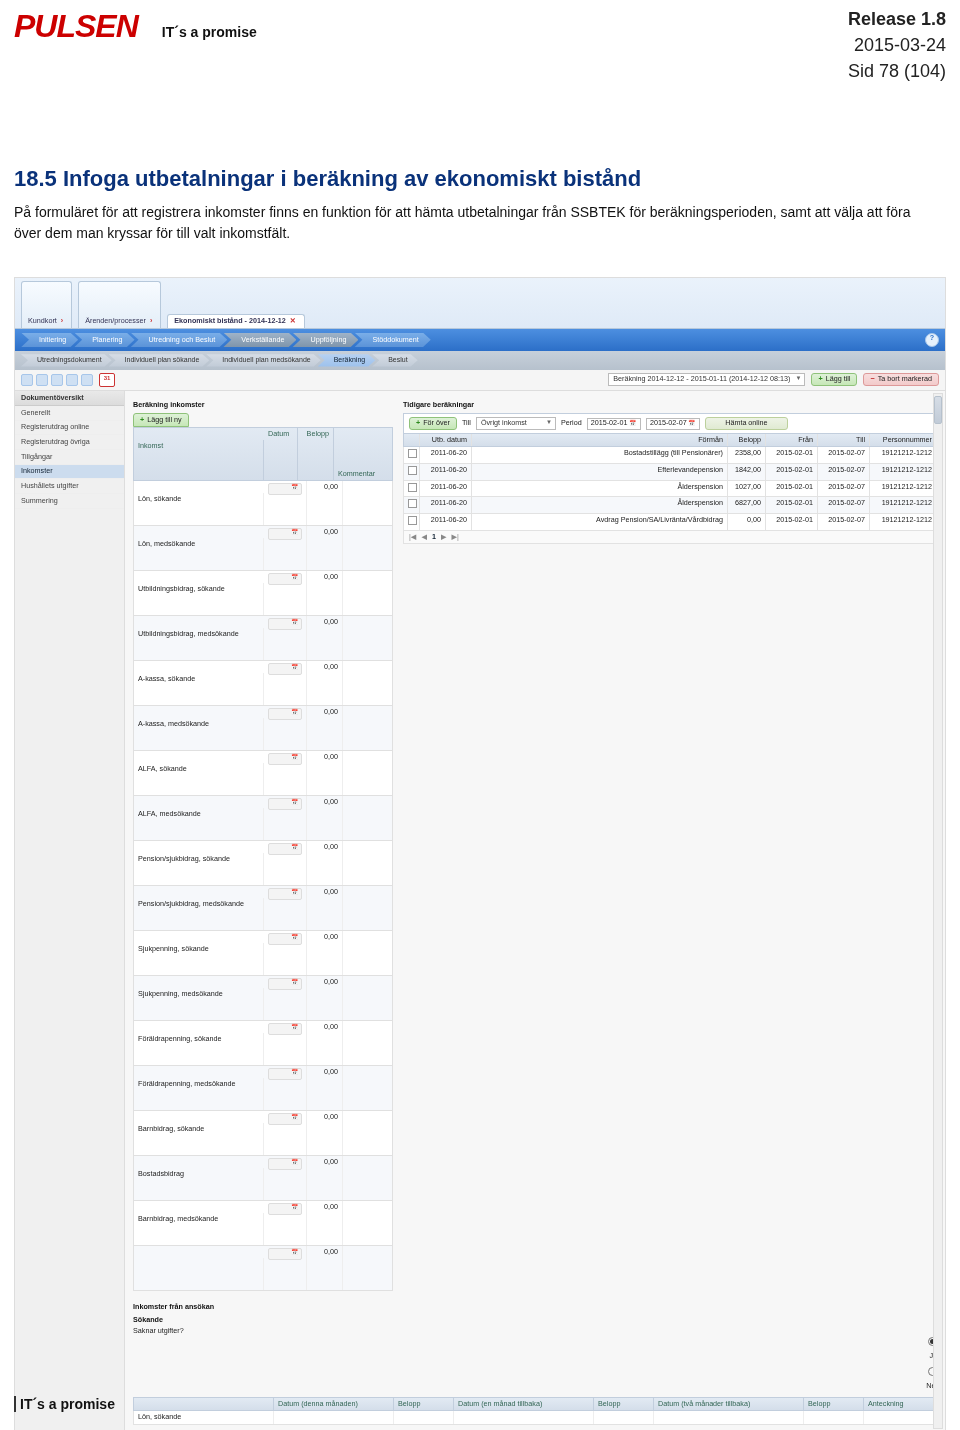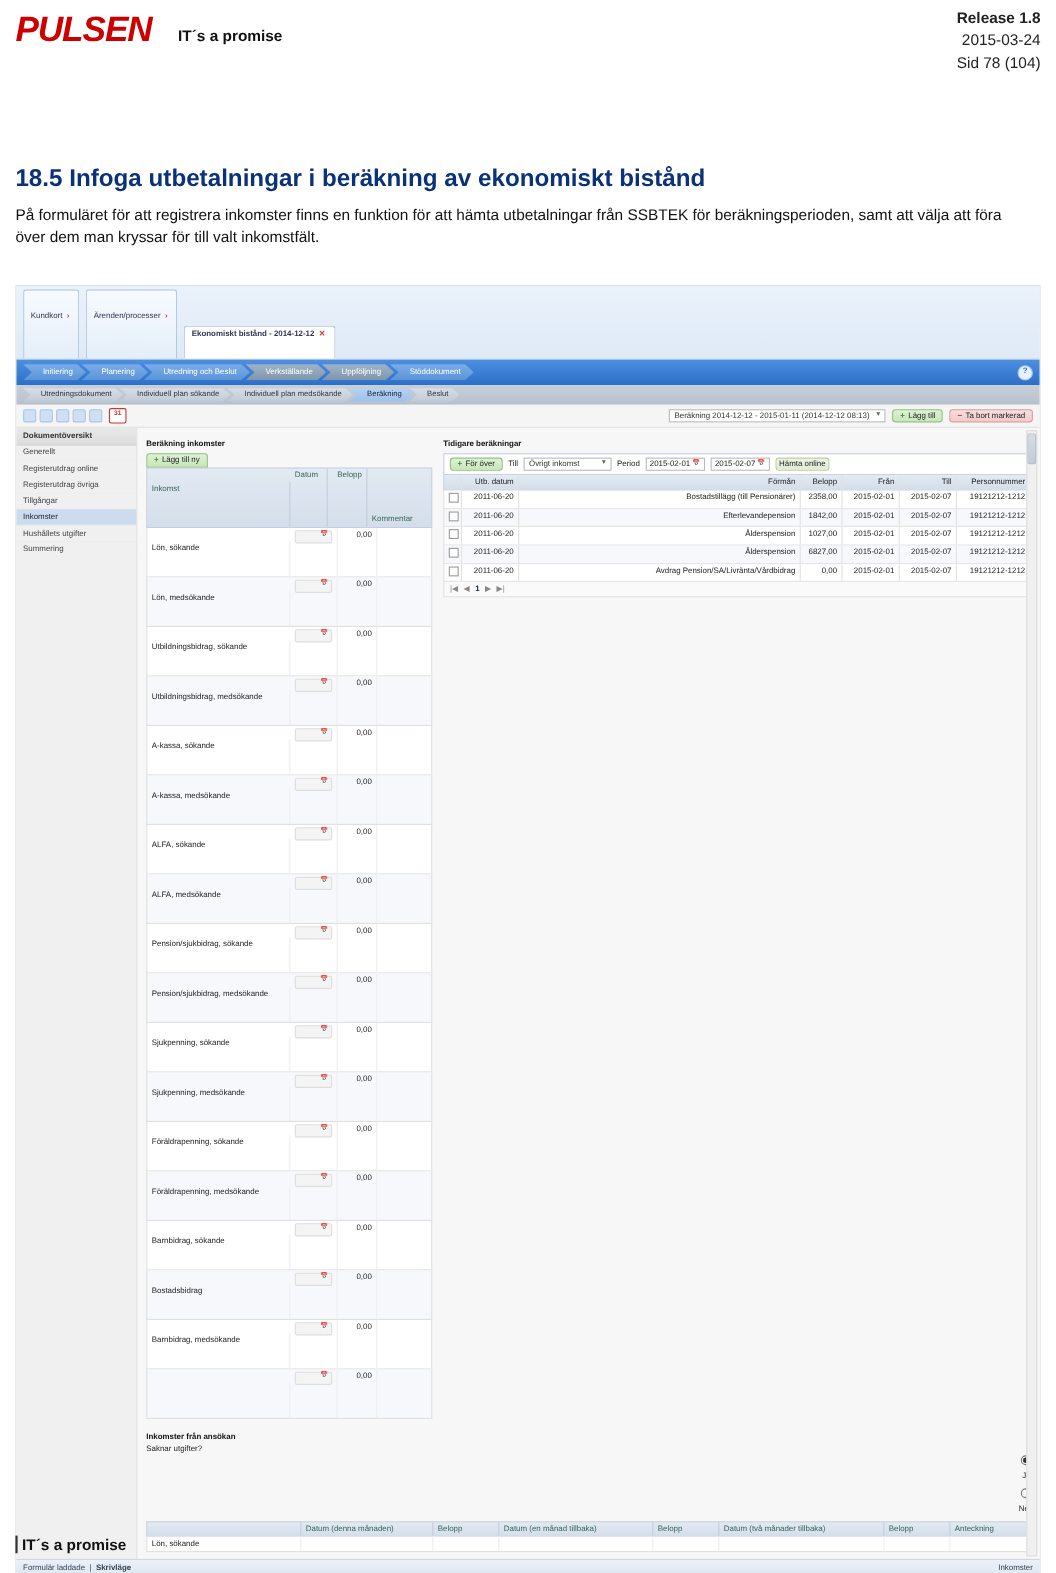--- a/index.html
+++ b/index.html
@@ -9,21 +9,21 @@
     font-family: "Segoe UI", Tahoma, Arial, sans-serif;
     background: #fff;
     position: relative;
     color: #222;
   }
   .page { padding: 6px 14px 40px 14px; }
   .header-row { display: flex; align-items: flex-start; }
   .logo { margin-top: 2px; }
   .logo-text { font-weight: 900; font-style: italic; font-size: 32px; letter-spacing: -1px; color: #c00; font-family: Arial, sans-serif; }
   .promise-top { margin-left: 24px; margin-top: 18px; font-size: 14px; font-weight: 600; color:#111; }
-  .header-right { margin-left: auto; text-align: right; font-size: 14px; line-height: 1.45; }
+  .header-right { margin-left: auto; text-align: right; font-size: 18px; line-height: 1.45; }
   .header-right .rel { font-weight: 700; }
   .body-text { margin-top: 82px; }
   h1.section { color: #0a327a; font-size: 22px; font-weight: 700; margin-bottom: 10px; }
   p.para { font-size: 14px; line-height: 1.45; color: #111; max-width: 900px; }
 
   
   .screenshot-wrap { margin-top: 34px; width: 932px; }
   .screenshot {
     width: 100%;
     font-size: 7.2px;
@@ -33,27 +33,27 @@
     border: 1px solid #ddd;
   }
   .tabs {
     background: linear-gradient(#eaf2fb,#dfeaf7);
     padding: 3px 6px 0 6px;
     display: flex;
     gap: 6px;
     border-bottom: 1px solid #b6c8db;
   }
   .tab {
-    padding: 2px 8px 18px 6px;
+    padding: 2px 8px 2px 6px;
     background: linear-gradient(#f7fbff,#e4eef8);
     border: 1px solid #b6c8db;
     border-bottom: none;
     border-radius: 3px 3px 0 0;
     color: #335;
-    display: flex; align-items: center; gap:4px;
+    display: flex; align-items: flex-end; gap:4px;
   }
   .tab.active { background:#fff; font-weight:600;margin-top:33px; }
   .tab .close { color: #c33; font-weight:700; }
   .bluebar {
     background: linear-gradient(#4d8fe0,#2c6fc8);
     display: flex;
     padding: 4px 6px;
     gap: 0;
     align-items: flex-end;
   }
@@ -145,21 +145,21 @@
     background: linear-gradient(#e9eef5,#dbe3ed);
     border:1px solid #c2cedd; border-bottom:none;
     padding:2px 8px; border-radius:3px 3px 0 0; margin-right:2px; color:#445;
   }
   .subtab.active { background:#fff; color:#123; font-weight:600; }
   .filterbar {
     background:#fff; border:1px solid #c2cedd; padding:3px 5px; display:flex; align-items:center; gap:5px;
   }
   .mini-input { background:#fff; border:1px solid #bbb; padding:0 3px; height:12px; display:inline-flex; align-items:center;}
   .mini-cal::after{content:"📅"; font-size:6px; margin-left:2px;}
-  .fetch-btn { background:linear-gradient(#eef3e6,#e0ead2); border:1px solid #bcd09c; border-radius:3px; padding:1px 2px;}
+  .fetch-btn { background:linear-gradient(#eef3e6,#e0ead2); border:1px solid #bcd09c; border-radius:3px; padding:1px 19px;}
   .grid2hd { display:flex; background:linear-gradient(#e2eaf3,#d4deea); border:1px solid #c2cedd; border-top:none;}
   .grid2hd > div, .grid2row > div { padding:2px 4px; border-right:1px solid #e2e2e2;text-align:right;}
   .grid2hd > div:last-child, .grid2row > div:last-child{border-right:none;}
   .g2-chk{width:16px;} .g2-utb{width:52px;} .g2-for{flex:1;} .g2-bel{width:38px; text-align:right;} .g2-fr{width:52px;} .g2-till{width:52px;} .g2-per{width:66px;}
   .grid2row{display:flex; background:#fff; border:1px solid #e2e2e2; border-top:none;}
   .grid2row.alt{background:#f6f8fb;}
   .chkbox{width:9px;height:9px;border:1px solid #999;background:#fff;display:inline-block;}
   .pager { display:flex; border:1px solid #e2e2e2; border-top:none; background:#fafafa; padding:2px 5px; gap:5px; align-items:center;}
   .pager span{color:#888;}
   .pager .cur{color:#123;font-weight:700;}
@@ -537,20 +537,21 @@
                 <span>◀</span>
                 <span class="cur">1</span>
                 <span>▶</span>
                 <span>▶|</span>
               </div>
             </div>
           </div>
 
           <div class="lower-sec">
             <div class="lbl">Inkomster från ansökan</div>
+            <div class="lbl" style="font-weight:700;margin-top:4px;">Sökande</div>
             <div style="margin-top:2px;">Saknar utgifter?</div>
             <div class="radio-row">
               <span class="radio-dot sel"></span>
                 <span>Ja</span>
               <span class="radio-dot"></span>
                 <span>Nej</span>
             </div>
             <div class="lower-gridhd">
               <div class="lg-a"></div>
               <div class="lg-b">Datum (denna månaden)</div>

